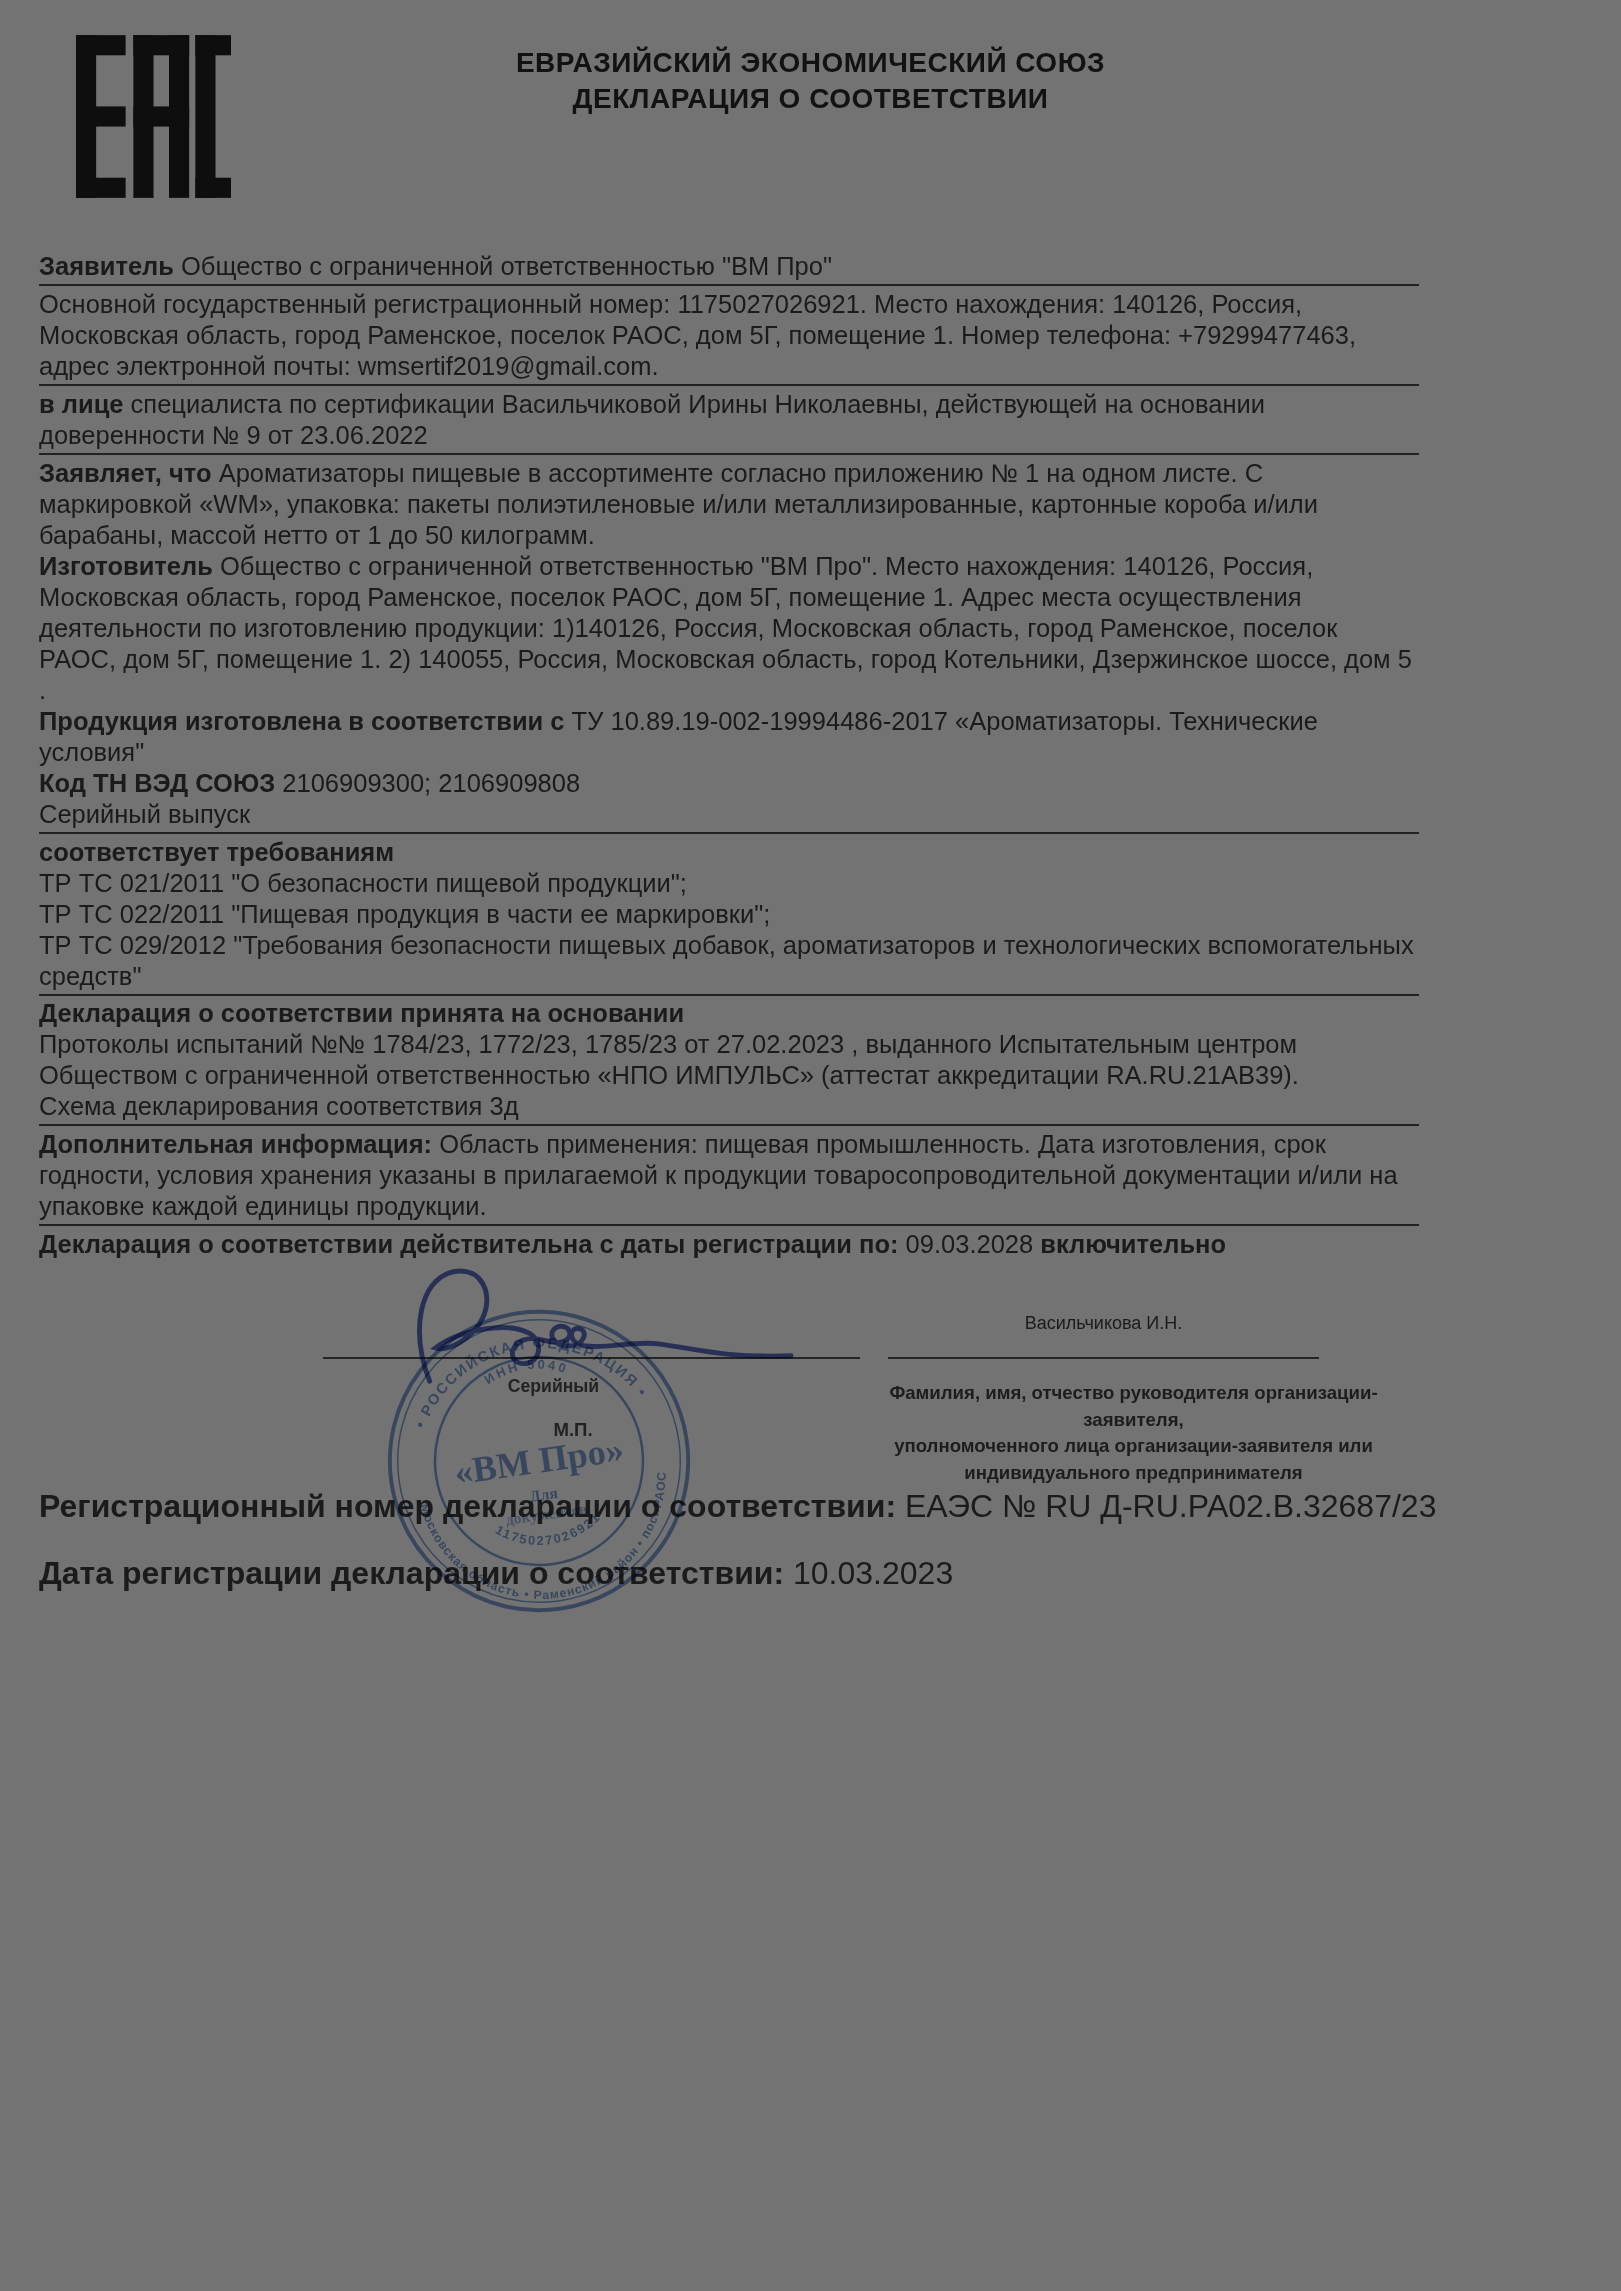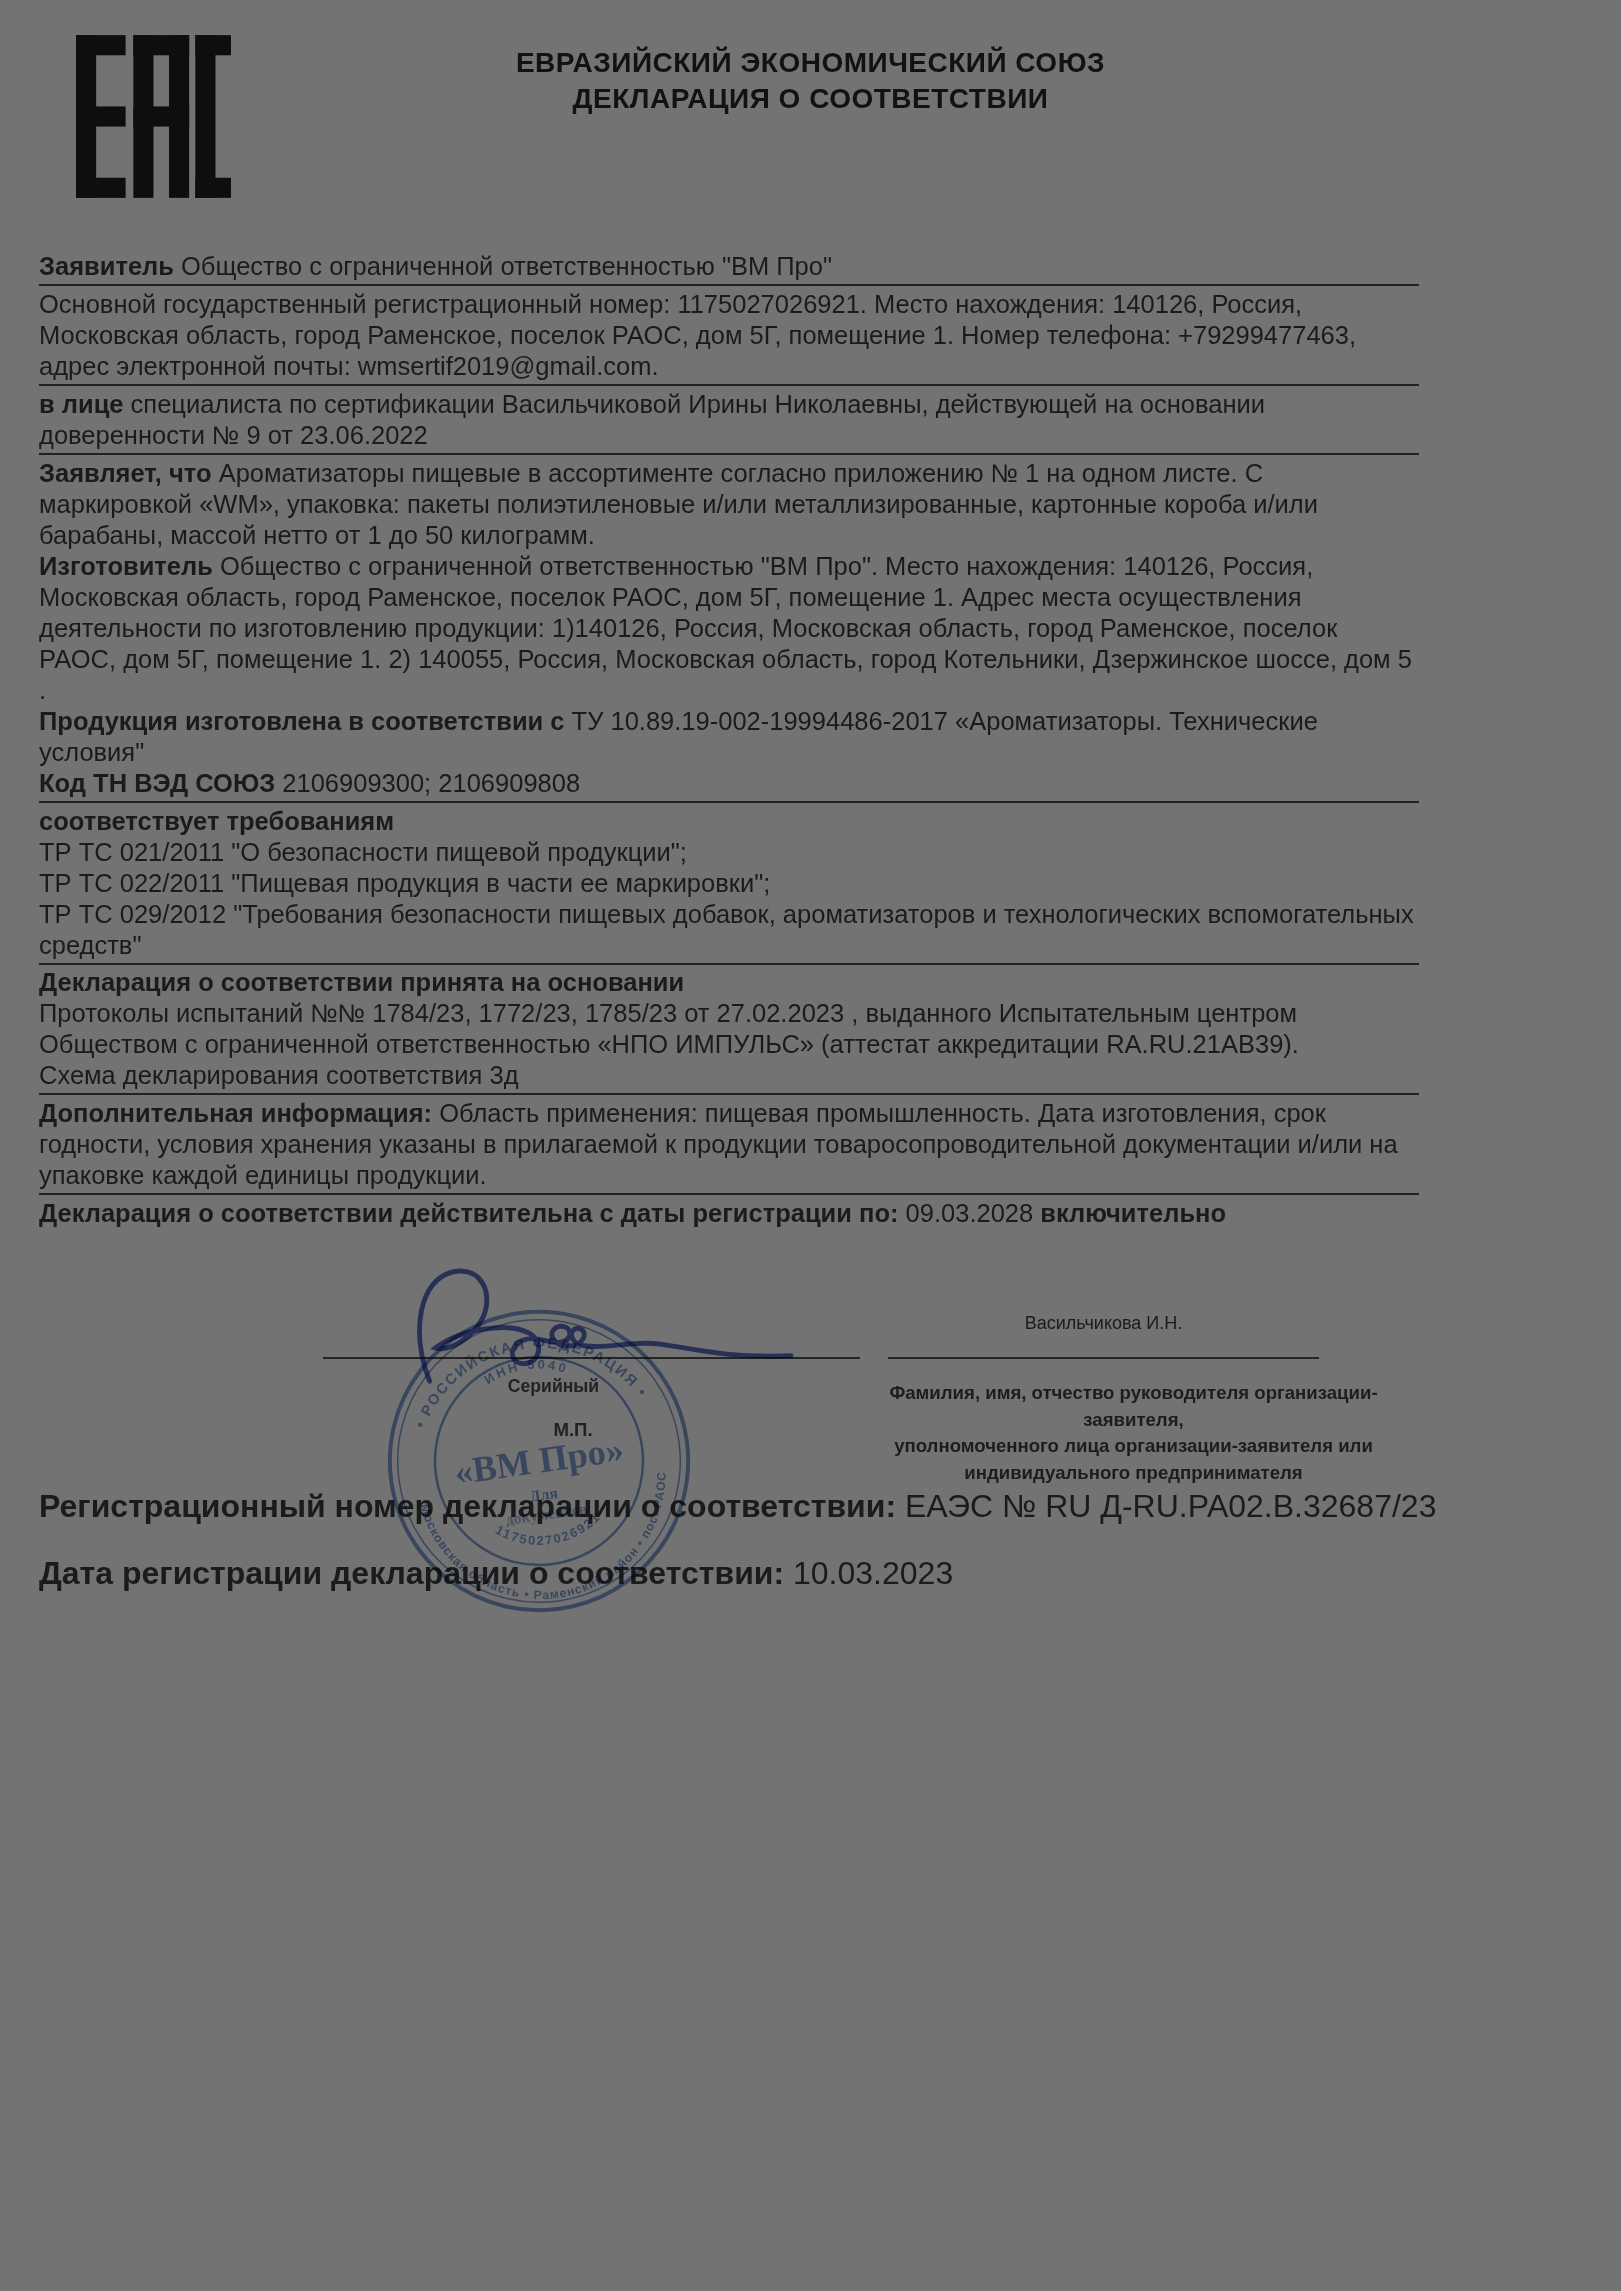--- a/index.html
+++ b/index.html
@@ -81,20 +81,21 @@
       <p class="para"><span class="b">Заявитель</span><span> Общество с ограниченной ответственностью "ВМ Про"</span></p>
       <div class="rule"></div>
       <p class="para"><span>Основной государственный регистрационный номер: 1175027026921. Место нахождения: 140126, Россия, Московская область, город Раменское, поселок  РАОС, дом 5Г, помещение 1. Номер телефона: +79299477463, адрес электронной почты: wmsertif2019@gmail.com.</span></p>
       <div class="rule"></div>
       <p class="para"><span class="b">в лице</span><span> специалиста по сертификации Васильчиковой Ирины Николаевны, действующей на основании доверенности № 9 от  23.06.2022</span></p>
       <div class="rule"></div>
       <p class="para"><span class="b">Заявляет, что</span><span> Ароматизаторы пищевые в ассортименте согласно приложению № 1 на одном листе. С маркировкой «WM», упаковка: пакеты полиэтиленовые и/или металлизированные, картонные короба и/или барабаны, массой нетто от 1 до 50 килограмм.</span></p>
       <p class="para"><span class="b">Изготовитель</span><span> Общество с ограниченной ответственностью "ВМ Про". Место нахождения: 140126, Россия, Московская область, город Раменское, поселок  РАОС, дом 5Г, помещение 1. Адрес места осуществления деятельности по изготовлению продукции: 1)140126, Россия, Московская область, город Раменское, поселок РАОС, дом 5Г, помещение 1. 2) 140055, Россия, Московская область, город Котельники, Дзержинское шоссе, дом 5 .</span></p>
       <p class="para"><span class="b">Продукция изготовлена в соответствии с</span><span> ТУ 10.89.19-002-19994486-2017 «Ароматизаторы. Технические условия"</span></p>
       <p class="para"><span class="b">Код ТН ВЭД СОЮЗ</span><span> 2106909300; 2106909808</span></p>
+      <p class="para"><span>Серийный выпуск</span></p>
       <div class="rule"></div>
       <p class="para"><span class="b">соответствует требованиям</span></p>
       <p class="para"><span>ТР ТС 021/2011 "О безопасности пищевой продукции";</span></p>
       <p class="para"><span>ТР ТС 022/2011 "Пищевая продукция в части ее маркировки";</span></p>
       <p class="para"><span>ТР ТС 029/2012 "Требования безопасности пищевых добавок, ароматизаторов и технологических вспомогательных средств"</span></p>
       <div class="rule"></div>
       <p class="para"><span class="b">Декларация о соответствии принята на основании</span></p>
       <p class="para"><span>Протоколы испытаний №№ 1784/23, 1772/23, 1785/23 от 27.02.2023 , выданного Испытательным центром Обществом с ограниченной ответственностью «НПО ИМПУЛЬС» (аттестат аккредитации RA.RU.21АВ39).</span></p>
       <p class="para"><span>Схема декларирования соответствия 3д</span></p>
       <div class="rule"></div>

